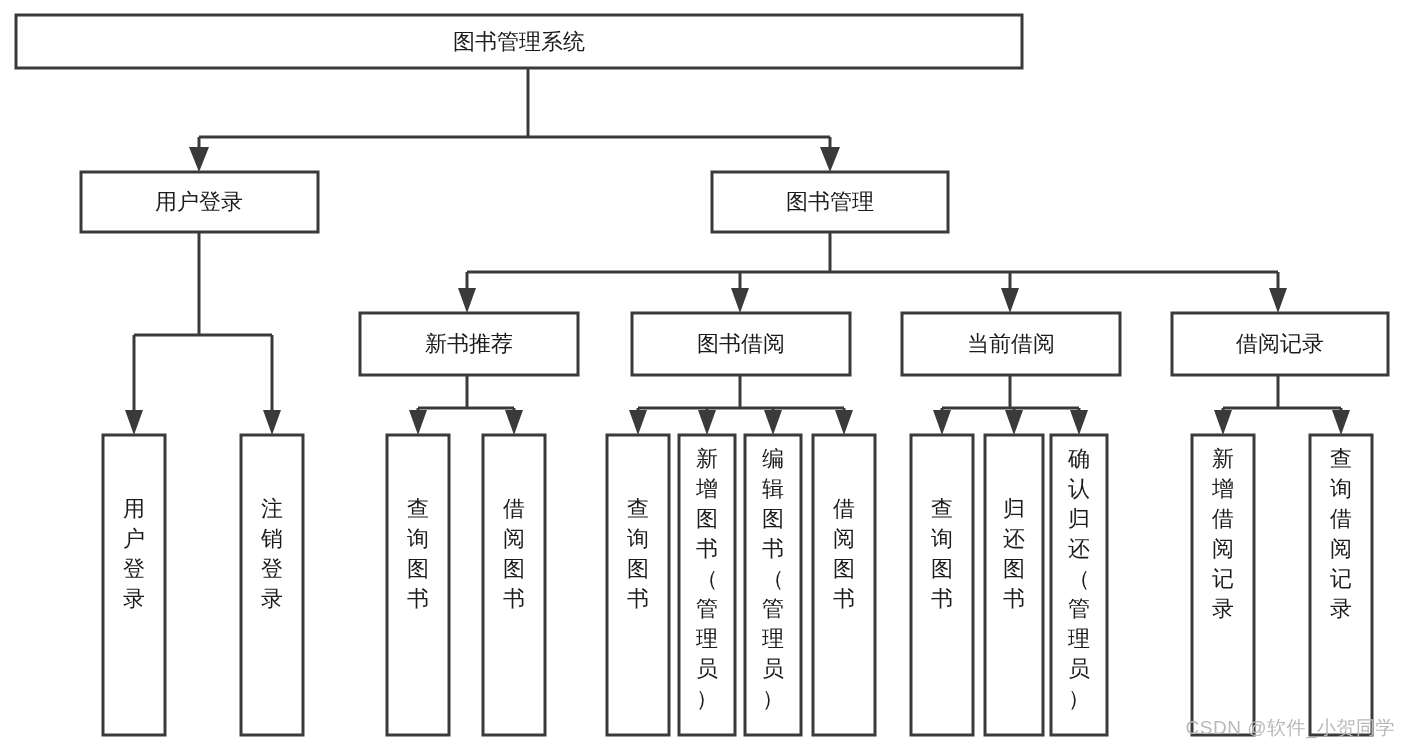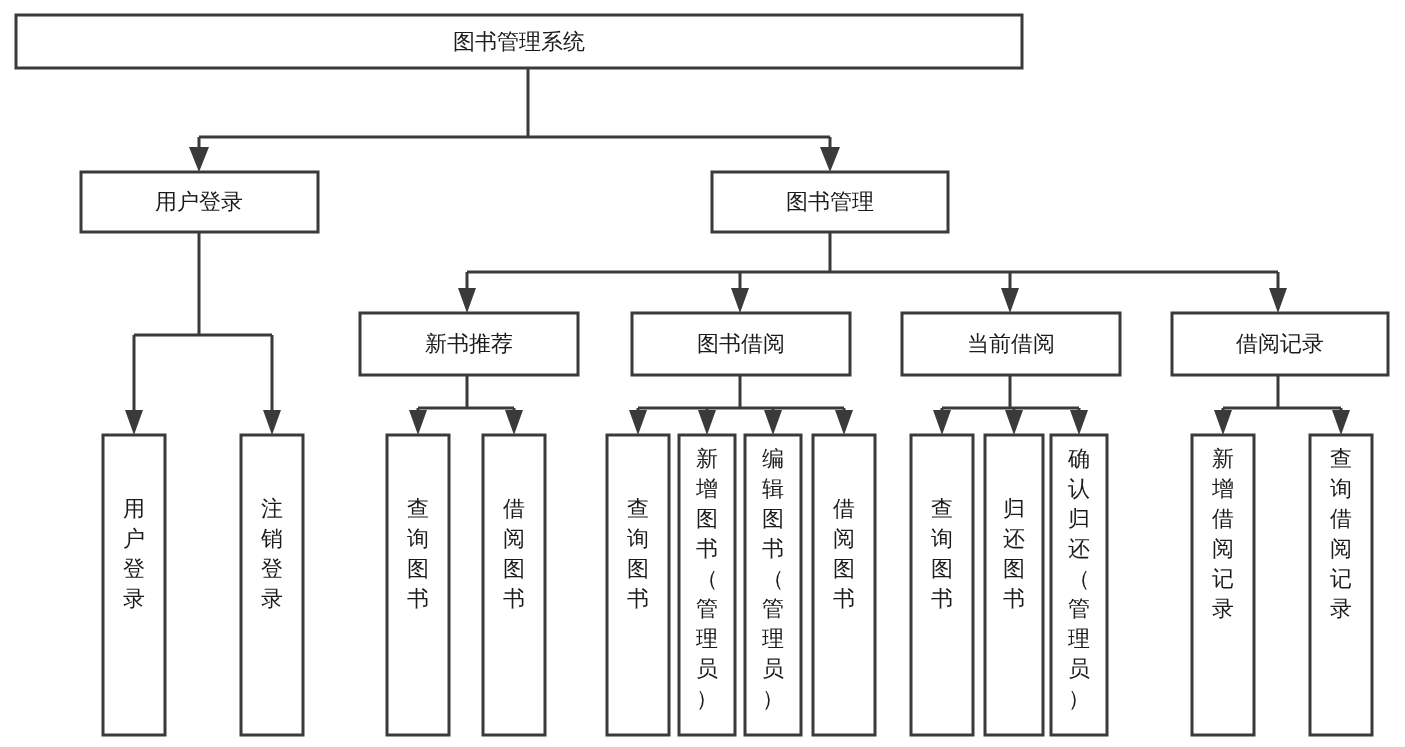--- a/index.html
+++ b/index.html
@@ -230,14 +230,15 @@
       <text class="node-label-v" x="1223" y="466"><tspan x="1223" dy="0">新</tspan><tspan x="1223" dy="30">增</tspan><tspan x="1223" dy="30">借</tspan><tspan x="1223" dy="30">阅</tspan><tspan x="1223" dy="30">记</tspan><tspan x="1223" dy="30">录</tspan></text>
     </g>
 
     <g>
       <rect class="node-box" x="1310" y="435" width="62" height="300"></rect>
       <text class="node-label-v" x="1341" y="466"><tspan x="1341" dy="0">查</tspan><tspan x="1341" dy="30">询</tspan><tspan x="1341" dy="30">借</tspan><tspan x="1341" dy="30">阅</tspan><tspan x="1341" dy="30">记</tspan><tspan x="1341" dy="30">录</tspan></text>
     </g>
 
   </svg>
 
+  <div class="watermark">CSDN @软件_小贺同学</div>
 
 </div>
 
 </body></html>

